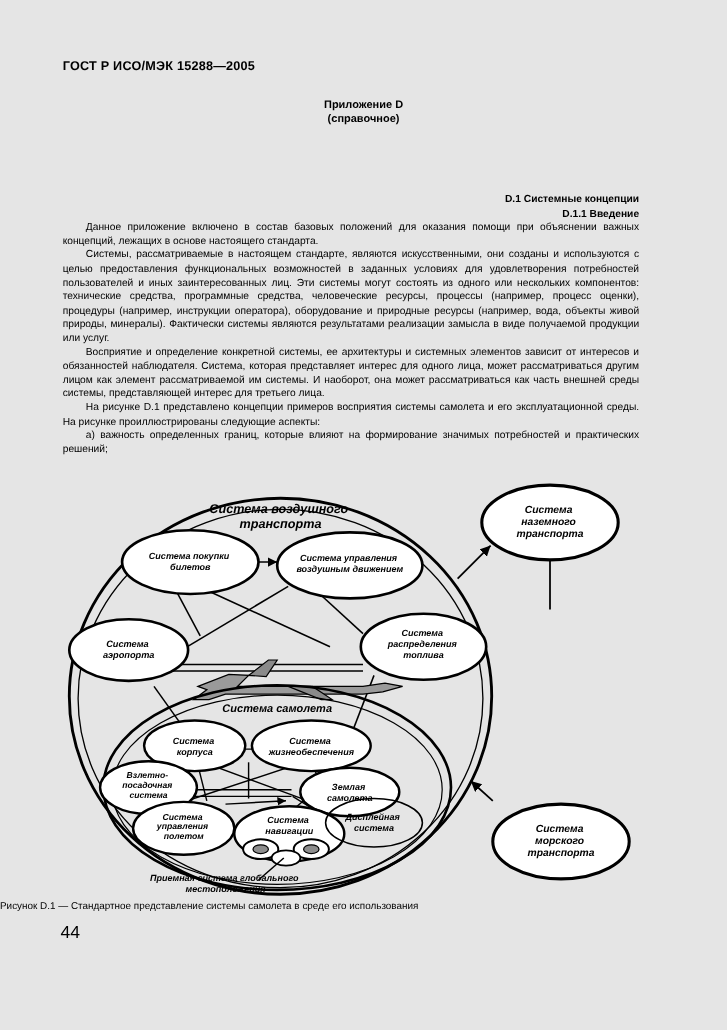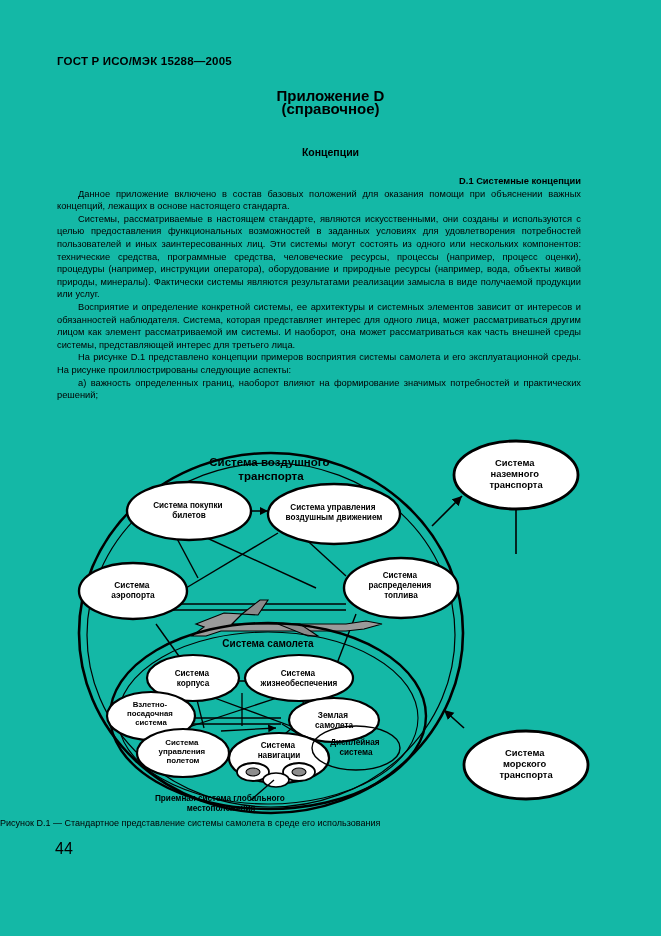--- a/index.html
+++ b/index.html
@@ -13,40 +13,40 @@
     position: relative;
     font-family: "Liberation Sans", sans-serif;
     color: #000000;
     overflow: hidden;
   }
   .page {
     position: absolute;
     inset: 0;
     width: 661px;
     height: 936px;
-    background: #14b8a6;
+    background: #e5e5e5;
   }
 
   
   .doc-header {
     position: absolute;
     left: 57px;
     top: 55px;
     font-size: 11.5px;
     font-weight: bold;
     letter-spacing: 0.2px;
   }
 
   .appendix-block {
     position: absolute;
     left: 0;
     right: 0;
     top: 89px;
     text-align: center;
-    font-size: 15px;
+    font-size: 10px;
     font-weight: bold;
     line-height: 13px;
   }
   .appendix-block .sub {
     font-weight: bold;
   }
 
   .section-title {
     position: absolute;
     left: 0;
@@ -74,24 +74,25 @@
   }
   .body-text p {
     margin: 0;
     text-indent: 21px;
     text-align: justify;
   }
 
   
   .figure-wrap {
     position: absolute;
-    left: 46px;
+    left: 30px;
     top: 428px;
     width: 570px;
     height: 390px;
+    font-style: italic;
   }
   .figure-wrap svg {
     display: block;
   }
   .fig-caption {
     position: absolute;
     left: 0;
     right: 0;
     top: 818px;
     font-size: 9px;
@@ -117,29 +118,29 @@
 
 <div class="page">
 
   <div class="doc-header">ГОСТ Р ИСО/МЭК 15288—2005</div>
 
   <div class="appendix-block">
     <div>Приложение D</div>
     <div class="sub">(справочное)</div>
   </div>
 
-  <div class="section-title">Концепции</div>
 
   <div class="body-text">
     <div class="hd">D.1 Системные концепции</div>
+    <div class="hd">D.1.1 Введение</div>
     <p>Данное приложение включено в состав базовых положений для оказания  помощи при объяснении важных концепций, лежащих в основе настоящего стандарта.</p>
     <p>Системы, рассматриваемые в настоящем стандарте, являются искусственными, они созданы и используются с целью предоставления функциональных возможностей в заданных условиях для удовлетворения потребностей пользователей и иных заинтересованных лиц. Эти системы могут состоять из одного или нескольких компонентов: технические средства, программные средства, человеческие ресурсы, процессы (например, процесс оценки), процедуры (например, инструкции оператора), оборудование и природные ресурсы (например, вода, объекты живой природы, минералы). Фактически системы являются результатами реализации замысла в виде получаемой продукции или услуг.</p>
     <p>Восприятие и определение конкретной системы, ее архитектуры и системных элементов зависит от интересов и обязанностей наблюдателя. Система, которая представляет интерес для одного лица, может рассматриваться другим лицом как элемент рассматриваемой им системы. И наоборот, она может рассматриваться как часть внешней среды системы, представляющей интерес для третьего лица.</p>
     <p>На рисунке D.1 представлено концепции примеров восприятия системы самолета и его эксплуатационной среды. На рисунке проиллюстрированы следующие аспекты:</p>
-    <p>а) важность определенных границ, наоборот влияют на формирование значимых потребностей и практических решений;</p>
+    <p>а) важность определенных границ, которые влияют на формирование значимых потребностей и практических решений;</p>
   </div>
 
   <div class="figure-wrap">
     <svg width="570" height="390" viewBox="0 0 570 390">
       <defs>
         <marker id="arrowEnd" markerWidth="7" markerHeight="7" refX="6" refY="3" orient="auto">
           <path d="M0,0 L6,3 L0,6 z" fill="#000"></path>
         </marker>
         <marker id="arrowStart" markerWidth="7" markerHeight="7" refX="0" refY="3" orient="auto">
           <path d="M6,0 L0,3 L6,6 z" fill="#000"></path>

